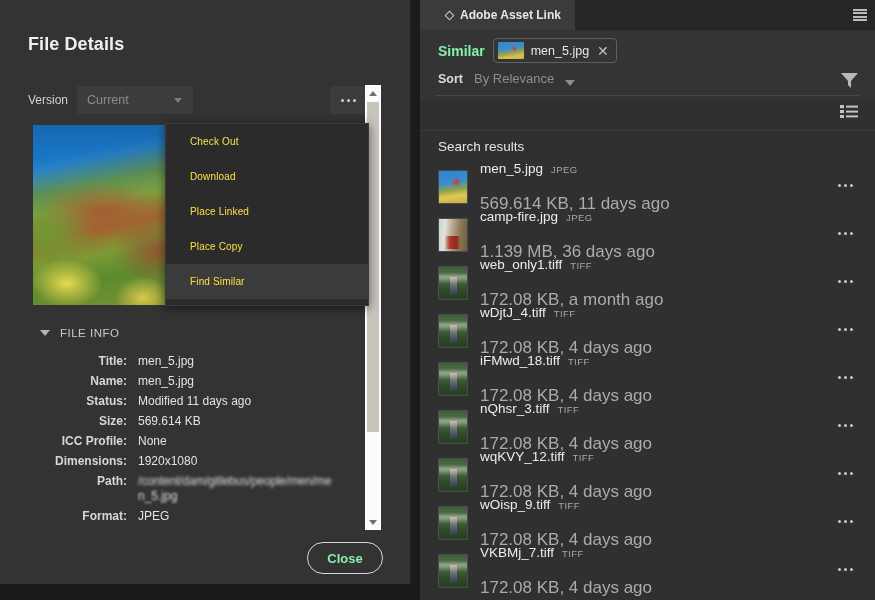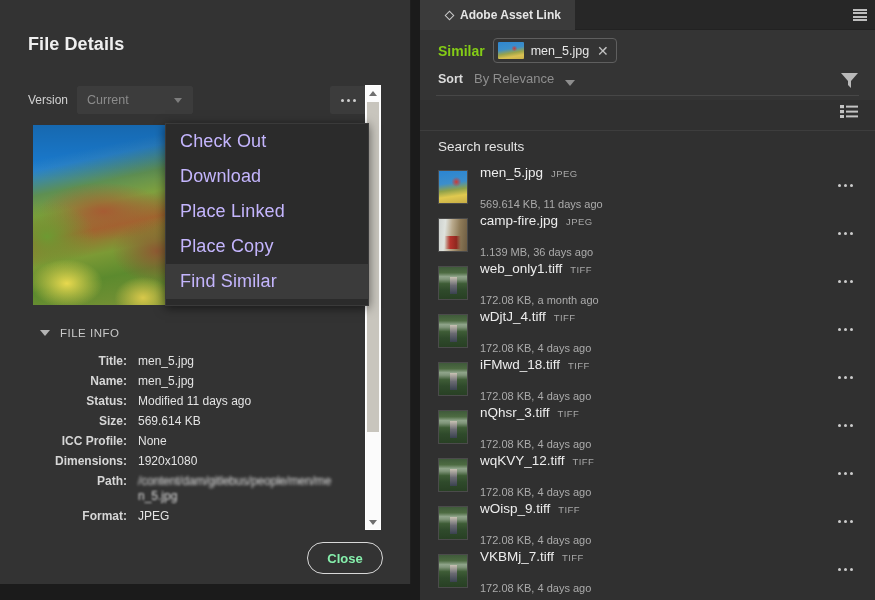--- a/index.html
+++ b/index.html
@@ -68,22 +68,22 @@
   }
 
   
   .ctx-menu {
     position: absolute; left: 165px; top: 123px; width: 204px; height: 183px;
     background: #2b2b2b; border: 1px solid #3a3a3a;
     box-shadow: 0 2px 10px rgba(0,0,0,.55);
     z-index: 40;
   }
   .ctx-item {
-    height: 35px; line-height: 35px; padding-left: 14px;
-    color: #c4b5fd; font-size: 18px; letter-spacing: .15px;
+    height: 35px; line-height: 35px; padding-left: 24px;
+    color: #fde047; font-size: 10px; letter-spacing: .15px;
   }
   .ctx-item.hl { background: #3b3b3b; }
 
   
   .fi-head {
     position: absolute; left: 40px; top: 327px;
     display: flex; align-items: center; gap: 10px;
   }
   .fi-caret {
     width: 0; height: 0; border-left: 5px solid transparent;
@@ -159,21 +159,21 @@
   }
   .hamburger span { display: block; height: 1.6px; background: #bdbdbd; width: 100%; }
 
   .search-head {
     position: absolute; left: 0; top: 30px; width: 455px; height: 70px;
     background: #343434;
   }
   .similar-row {
     position: absolute; left: 18px; top: 8px; display: flex; align-items: center; gap: 8px;
   }
-  .similar-label { font-size: 14px; color: #84cc16; font-weight: bold; }
+  .similar-label { font-size: 14px; color: #86efac; font-weight: bold; }
   .chip {
     height: 25px; border: 1px solid #5f5f5f; border-radius: 4px;
     display: flex; align-items: center; gap: 7px; padding: 0 7px 0 4px;
     background: #343434;
   }
   .chip-thumb {
     width: 26px; height: 17px; border-radius: 1px;
     background:
       radial-gradient(circle 3px at 63% 38%, #cc3b35 0%, rgba(204,59,53,0) 100%),
       linear-gradient(170deg, #2f86cf 0%, #3d8fc9 40%, #9aa34a 62%, #d9c052 80%, #c9b14a 100%);
@@ -239,21 +239,21 @@
         #3e5c36 52%, #2f4a2b 72%, #284024 100%);
   }
   .t-web::after {
     content:""; display:block; width: 7px; height: 55%; margin: 34% auto 0;
     background: linear-gradient(180deg, #c9c2b4 0%, #6a6a72 50%, #3a4250 100%);
   }
   .res-meta { margin-left: 12px; flex: 1; }
   .res-l1 { display: flex; align-items: baseline; gap: 8px; }
   .res-name { font-size: 13.5px; color: #ededed; }
   .res-fmt { font-size: 9.5px; color: #a8a8a8; letter-spacing: .4px; }
-  .res-sub { font-size: 11px; color: #ababab; margin-top: 18px; }
+  .res-sub { font-size: 17px; color: #ababab; margin-top: 18px; }
   .res-dots {
     position: absolute; right: 22px; top: 21px;
     display: flex; gap: 3px; align-items: center;
   }
   .res-dots i { width: 3px; height: 3px; border-radius: 50%; background: #cccccc; display: block; }
 </style>
 </head>
 <body>
 
 <div id="root">

